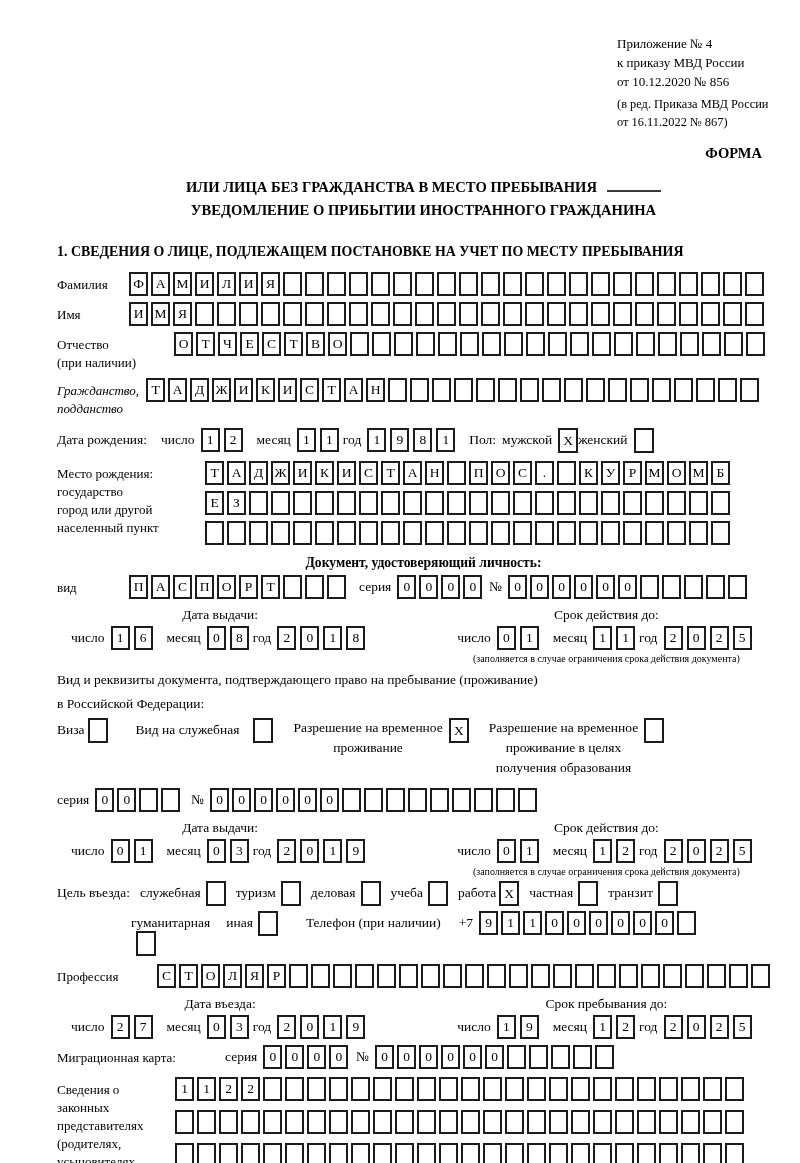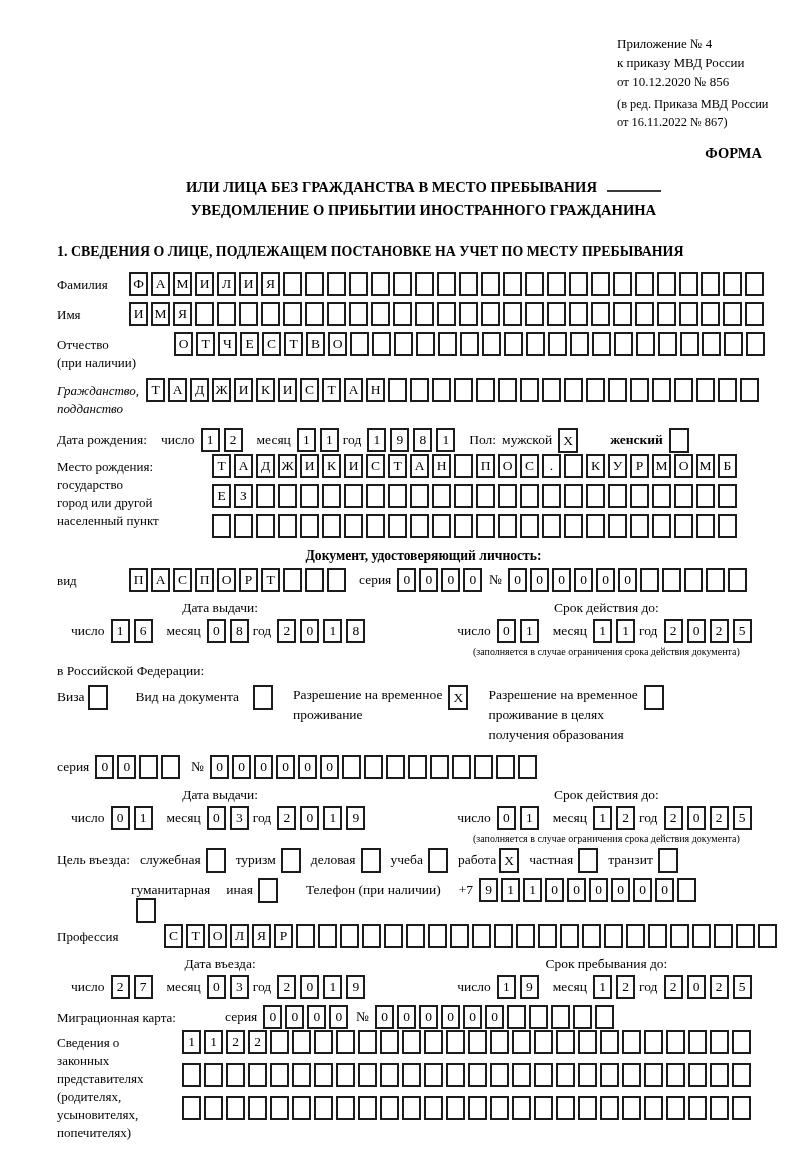--- a/index.html
+++ b/index.html
@@ -45,31 +45,31 @@
   .dgroup.rgt{margin-left:88px;}
   .dg-head{text-align:center;font-size:13.5px;margin-bottom:3px;}
   .dg-line{display:flex;align-items:flex-start;}
   .dg-note{white-space:nowrap;font-size:10px;margin-top:3px;align-self:center;}
 
   .plain{font-size:13.5px;line-height:24px;}
 
   
   .opt-row{display:flex;align-items:flex-start;margin-top:2px;white-space:nowrap;}
   .opt-inline{display:inline-flex;align-items:flex-start;}
-  .opt-lines{display:inline-flex;flex-direction:column;font-size:13.5px;line-height:20px;}
+  .opt-lines{display:inline-flex;flex-direction:column;text-align:center;font-size:13.5px;line-height:20px;}
   .opt-row .ml28{margin-left:28px;}
   .opt-row .ml20{margin-left:20px;}
   .opt-text{font-size:13.5px;padding-top:4px;}
 
   .pair{display:inline-flex;align-items:flex-start;margin-left:10px;}
   .pair .chk{margin-left:5px;}
   .purpose .lbl0{font-size:13.5px;padding-top:4px;}
   .purpose2{margin-top:5px;margin-left:62px;}
 
-  .mt4{margin-top:4px;} .mt6{margin-top:6px;} .mt8{margin-top:1px;gap:7px;} .mt10{margin-top:10px;} .mt12{margin-top:12px;}
+  .mt4{margin-top:4px;} .mt6{margin-top:6px;} .mt8{margin-top:8px;} .mt10{margin-top:10px;} .mt12{margin-top:12px;}
 </style>
 </head>
 <body>
 
 <div class="page">
 
   <div class="hdr">
     <div>Приложение № 4</div>
     <div>к приказу МВД России</div>
     <div>от 10.12.2020 № 856</div>
@@ -247,21 +247,21 @@
     <span class="dlbl">год</span>
     <span class="digits">
         <span class="cell">1</span>
         <span class="cell">9</span>
         <span class="cell">8</span>
         <span class="cell">1</span>
       </span>
     <span class="dlbl gap">Пол:</span>
     <span class="dlbl" style="margin-right:0;">мужской</span>
     <span class="chk">X</span>
-    <span class="dlbl" style="margin-left:32px;margin-right:0;font-weight:bold;">женский</span>
+    <span class="dlbl" style="margin-left:0;margin-right:0;">женский</span>
     <span class="chk"></span>
   </div>
 
   <div class="row mt8">
     <div class="lbl w148">
       <div>Место рождения:</div>
       <div>государство</div>
       <div>город или другой</div>
       <div>населенный пункт</div>
     </div>
@@ -426,29 +426,30 @@
             <span class="cell">2</span>
             <span class="cell">0</span>
             <span class="cell">2</span>
             <span class="cell">5</span>
           </span>
       </div>
       <div class="dg-note">(заполняется в случае ограничения срока действия документа)</div>
     </div>
   </div>
 
+  <div class="plain mt4">Вид и реквизиты документа, подтверждающего право на пребывание (проживание)</div>
   <div class="plain">в Российской Федерации:</div>
 
   <div class="opt-row">
     <span class="opt-inline">
       <span class="opt-text">Виза</span>
       <span class="chk" style="margin-left:3px;"></span>
     </span>
     <span class="opt-inline ml28">
-      <span class="opt-text">Вид на документа</span>
+      <span class="opt-text">Вид на служебная</span>
       <span class="chk" style="margin-left:14px;"></span>
     </span>
     <span class="opt-inline ml20">
       <span class="opt-lines">
         <span>Разрешение на временное</span>
         <span>проживание</span>
       </span>
       <span class="chk">X</span>
     </span>
     <span class="opt-inline ml20">

